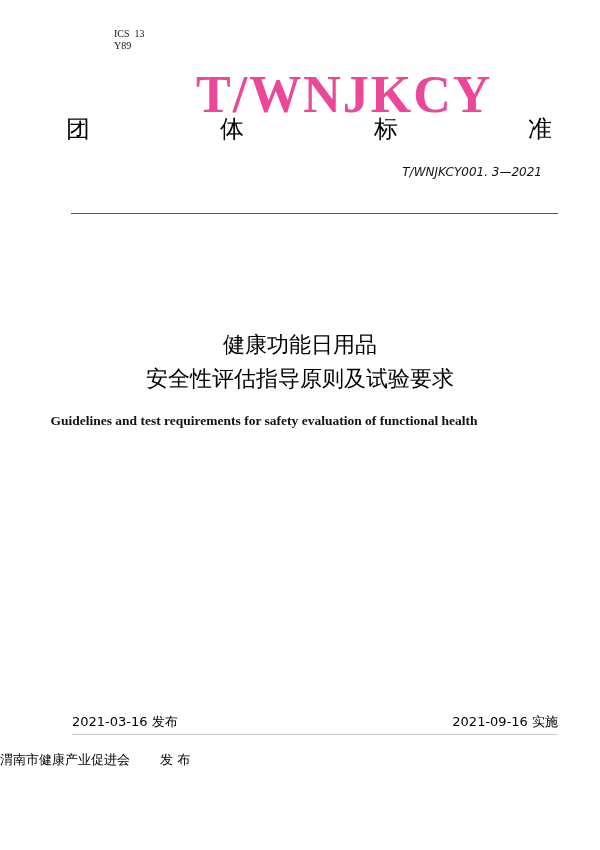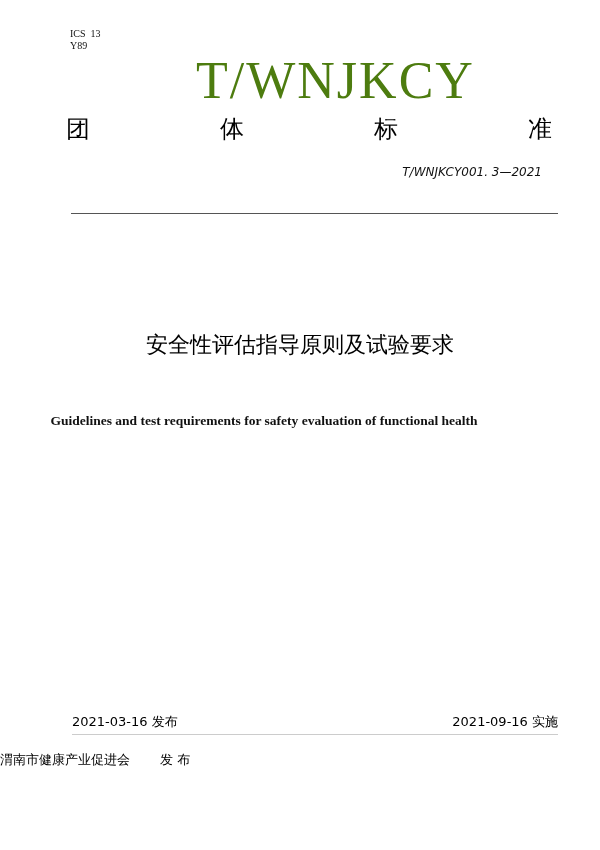--- a/index.html
+++ b/index.html
@@ -1,20 +1,20 @@
 <!DOCTYPE html>
 <html><head>
 <meta charset="utf-8">
 <style>
   html, body { margin: 0; padding: 0; background: #ffffff; }
   body { width: 600px; height: 850px; position: relative; overflow: hidden; color: #000; font-family: "DejaVu Sans", sans-serif; }
   .abs { position: absolute; }
   .ics { left: 70px; top: 28px; font-size: 10px; line-height: 12px; font-family: "Liberation Serif", serif; color: #111; }
-  .ics div { white-space: pre; }
-  .logo { left: 196px; top: 53px; width: 330px; font-family: "Liberation Serif", serif; font-weight: normal; font-size: 52px; line-height: 56px; letter-spacing: 2px; color: #4d7c0f; white-space: nowrap; }
+  .ics div { white-space: pre; margin-left: 44px; }
+  .logo { left: 196px; top: 67px; width: 330px; font-family: "Liberation Serif", serif; font-weight: bold; font-size: 52px; line-height: 56px; letter-spacing: 2px; color: #ec4899; white-space: nowrap; }
   .std-row { left: 66px; top: 112px; width: 486px; height: 34px; display: flex; justify-content: space-between; font-size: 24px; line-height: 34px; }
   .std-code { right: 58px; top: 165px; font-size: 12px; line-height: 14px; font-family: "DejaVu Sans", sans-serif; color: #111; font-style: italic; }
   .rule-top { left: 71px; top: 213px; width: 487px; height: 1px; background: #555; }
   .title-cn { left: 0; top: 328px; width: 600px; text-align: center; font-size: 22px; line-height: 34px; }
   .title-en { left: 0; top: 411px; width: 528px; text-align: center; font-family: "Liberation Serif", serif; font-weight: bold; font-size: 13.5px; line-height: 20px; color: #111; }
   .date-left { left: 72px; top: 714px; font-size: 13px; line-height: 16px; }
   .date-right { right: 42px; top: 714px; font-size: 13px; line-height: 16px; }
   .rule-bottom { left: 72px; top: 734px; width: 486px; height: 1px; background: #ccc; }
   .publisher { left: 0; top: 752px; width: 520px; font-size: 13px; line-height: 16px; }
   .publisher .gap { display: inline-block; width: 30px; }
@@ -34,20 +34,21 @@
   <span>体</span>
   <span>标</span>
   <span>准</span>
 </div>
 
 <div class="abs std-code">T/WNJKCY001. 3—2021</div>
 
 <div class="abs rule-top"></div>
 
 <div class="abs title-cn">
+  <div>健康功能日用品</div>
   <div>安全性评估指导原则及试验要求</div>
 </div>
 
 <div class="abs title-en">
   <div>Guidelines and test requirements for safety evaluation of functional health</div>
 </div>
 
 <div class="abs date-left">2021-03-16 发布</div>
 <div class="abs date-right">2021-09-16 实施</div>
 

